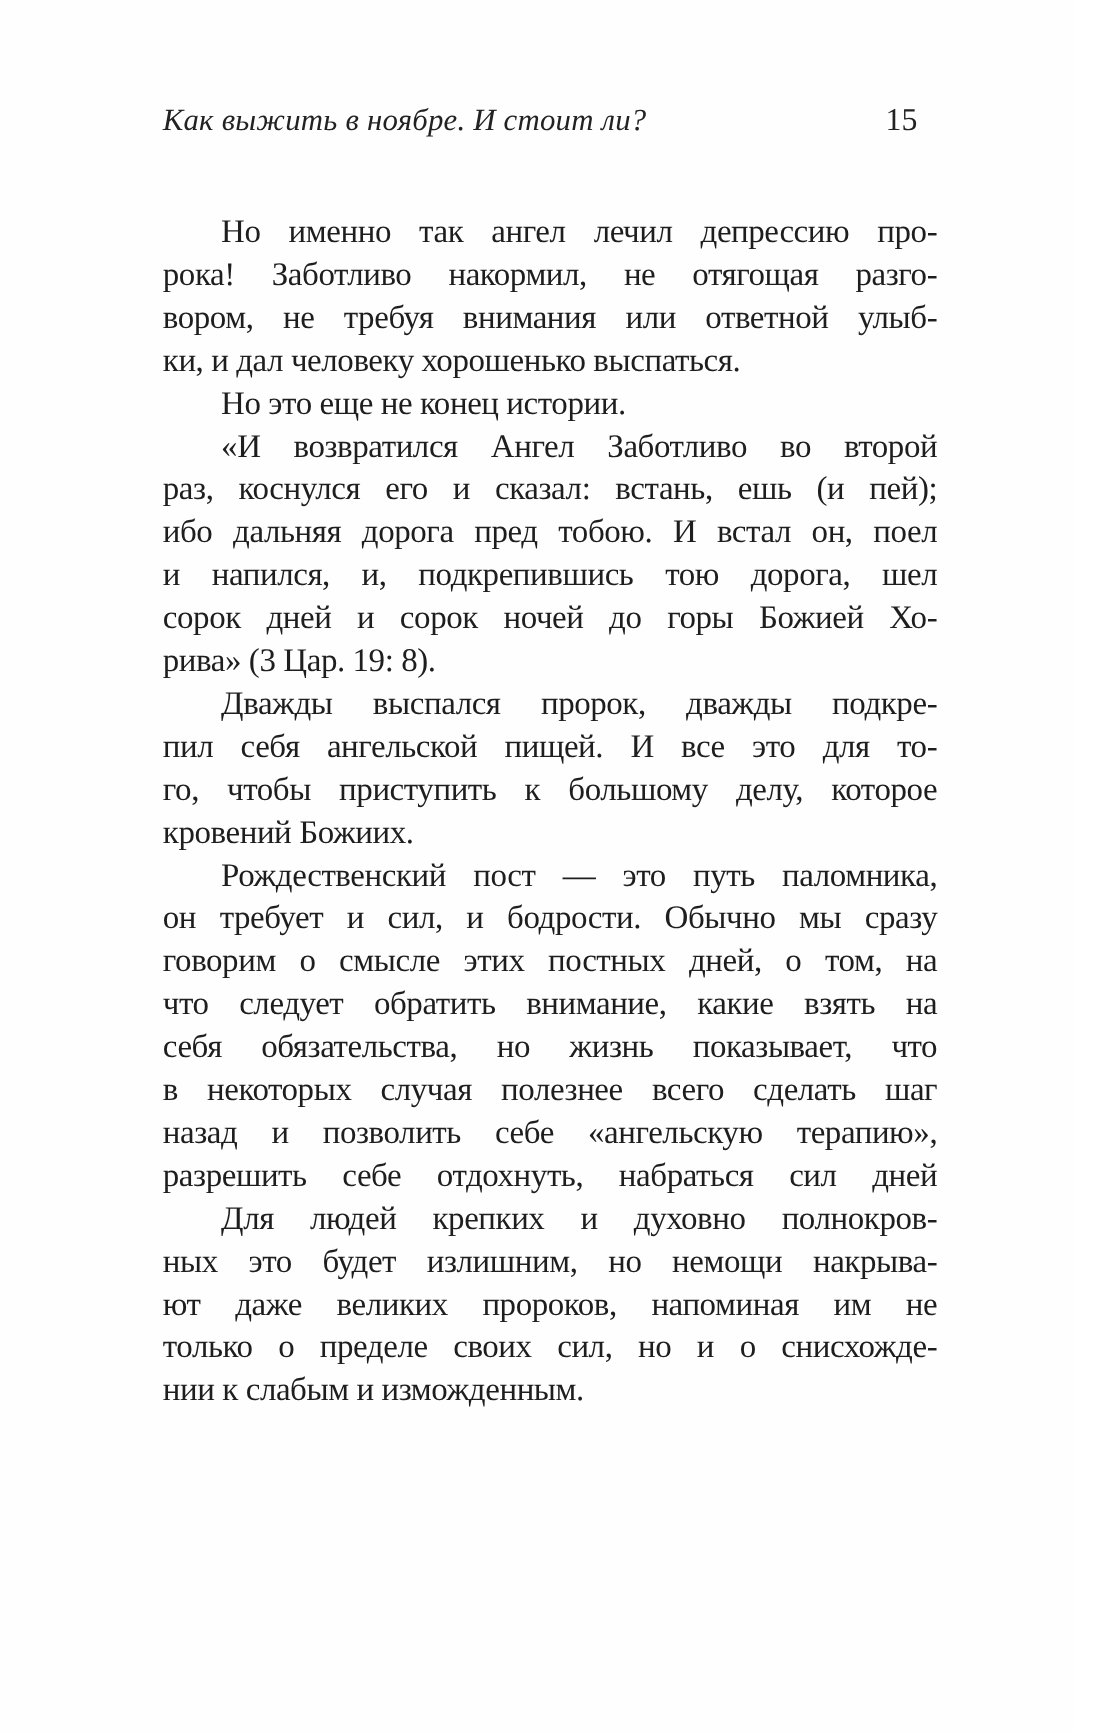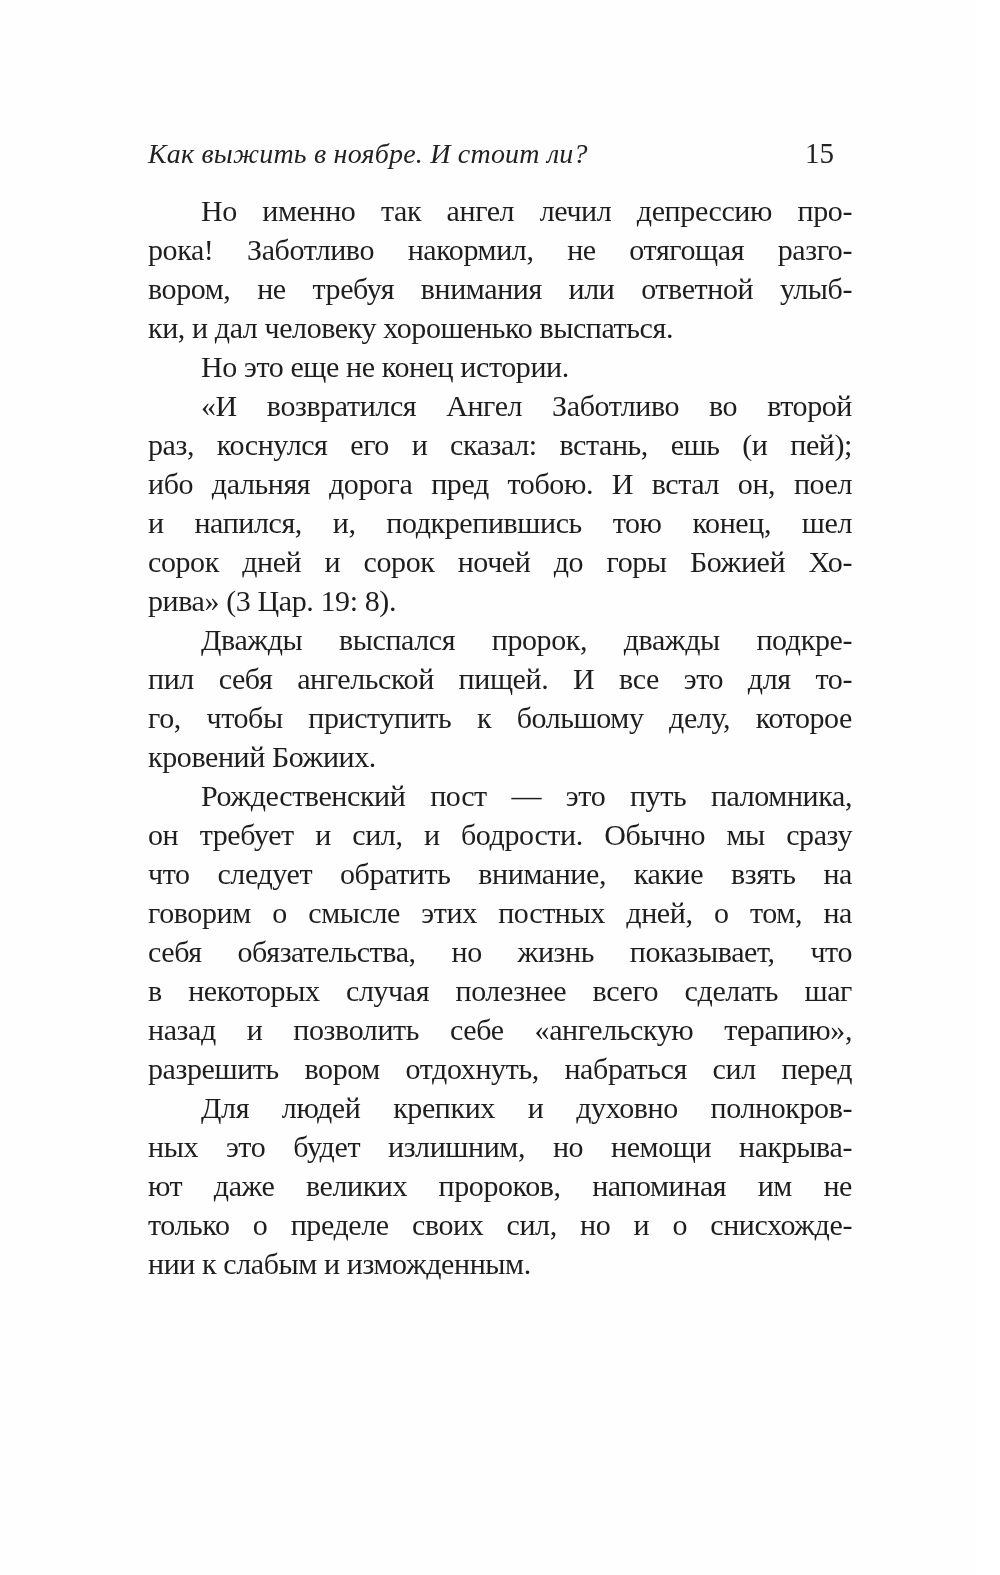--- a/index.html
+++ b/index.html
@@ -38,21 +38,20 @@
     font-style: italic;
     font-size: 28px;
     letter-spacing: 0.2px;
     color: #222222;
   }
   .page-number {
     font-style: normal;
     font-size: 29px;
     color: #222222;
     padding-right: 18px;
-    margin-top: 44px;
   }
   .body-text {
     font-size: 30px;
     line-height: 39px;
     letter-spacing: -0.4px;
   }
   .paragraph {
     margin: 0;
   }
   .line {
@@ -83,39 +82,39 @@
           <div class="line">вором, не требуя внимания или ответной улыб-</div>
           <div class="line last">ки, и дал человеку хорошенько выспаться.</div>
         </div>
         <div class="paragraph">
           <div class="line first last">Но это еще не конец истории.</div>
         </div>
         <div class="paragraph">
           <div class="line first">«И возвратился Ангел Заботливо во второй</div>
           <div class="line">раз, коснулся его и сказал: встань, ешь (и пей);</div>
           <div class="line">ибо дальняя дорога пред тобою. И встал он, поел</div>
-          <div class="line">и напился, и, подкрепившись тою конец, шел</div>
+          <div class="line">и напился, и, подкрепившись тою дорога, шел</div>
           <div class="line">сорок дней и сорок ночей до горы Божией Хо-</div>
           <div class="line last">рива» (3 Цар. 19: 8).</div>
         </div>
         <div class="paragraph">
           <div class="line first">Дважды выспался пророк, дважды подкре-</div>
           <div class="line">пил себя ангельской пищей. И все это для то-</div>
           <div class="line">го, чтобы приступить к большому делу, которое</div>
           <div class="line last">кровений Божиих.</div>
         </div>
         <div class="paragraph">
           <div class="line first">Рождественский пост — это путь паломника,</div>
           <div class="line">он требует и сил, и бодрости. Обычно мы сразу</div>
+          <div class="line">говорим о смысле этих постных дней, о том, на</div>
           <div class="line">что следует обратить внимание, какие взять на</div>
-          <div class="line">говорим о смысле этих постных дней, о том, на</div>
           <div class="line">себя обязательства, но жизнь показывает, что</div>
           <div class="line">в некоторых случая полезнее всего сделать шаг</div>
           <div class="line">назад и позволить себе «ангельскую терапию»,</div>
-          <div class="line">разрешить вором отдохнуть, набраться сил перед</div>
+          <div class="line">разрешить себе отдохнуть, набраться сил дней</div>
         </div>
         <div class="paragraph">
           <div class="line first">Для людей крепких и духовно полнокров-</div>
           <div class="line">ных это будет излишним, но немощи накрыва-</div>
           <div class="line">ют даже великих пророков, напоминая им не</div>
           <div class="line">только о пределе своих сил, но и о снисхожде-</div>
           <div class="line last">нии к слабым и изможденным.</div>
         </div>
       </main>
   </div>

